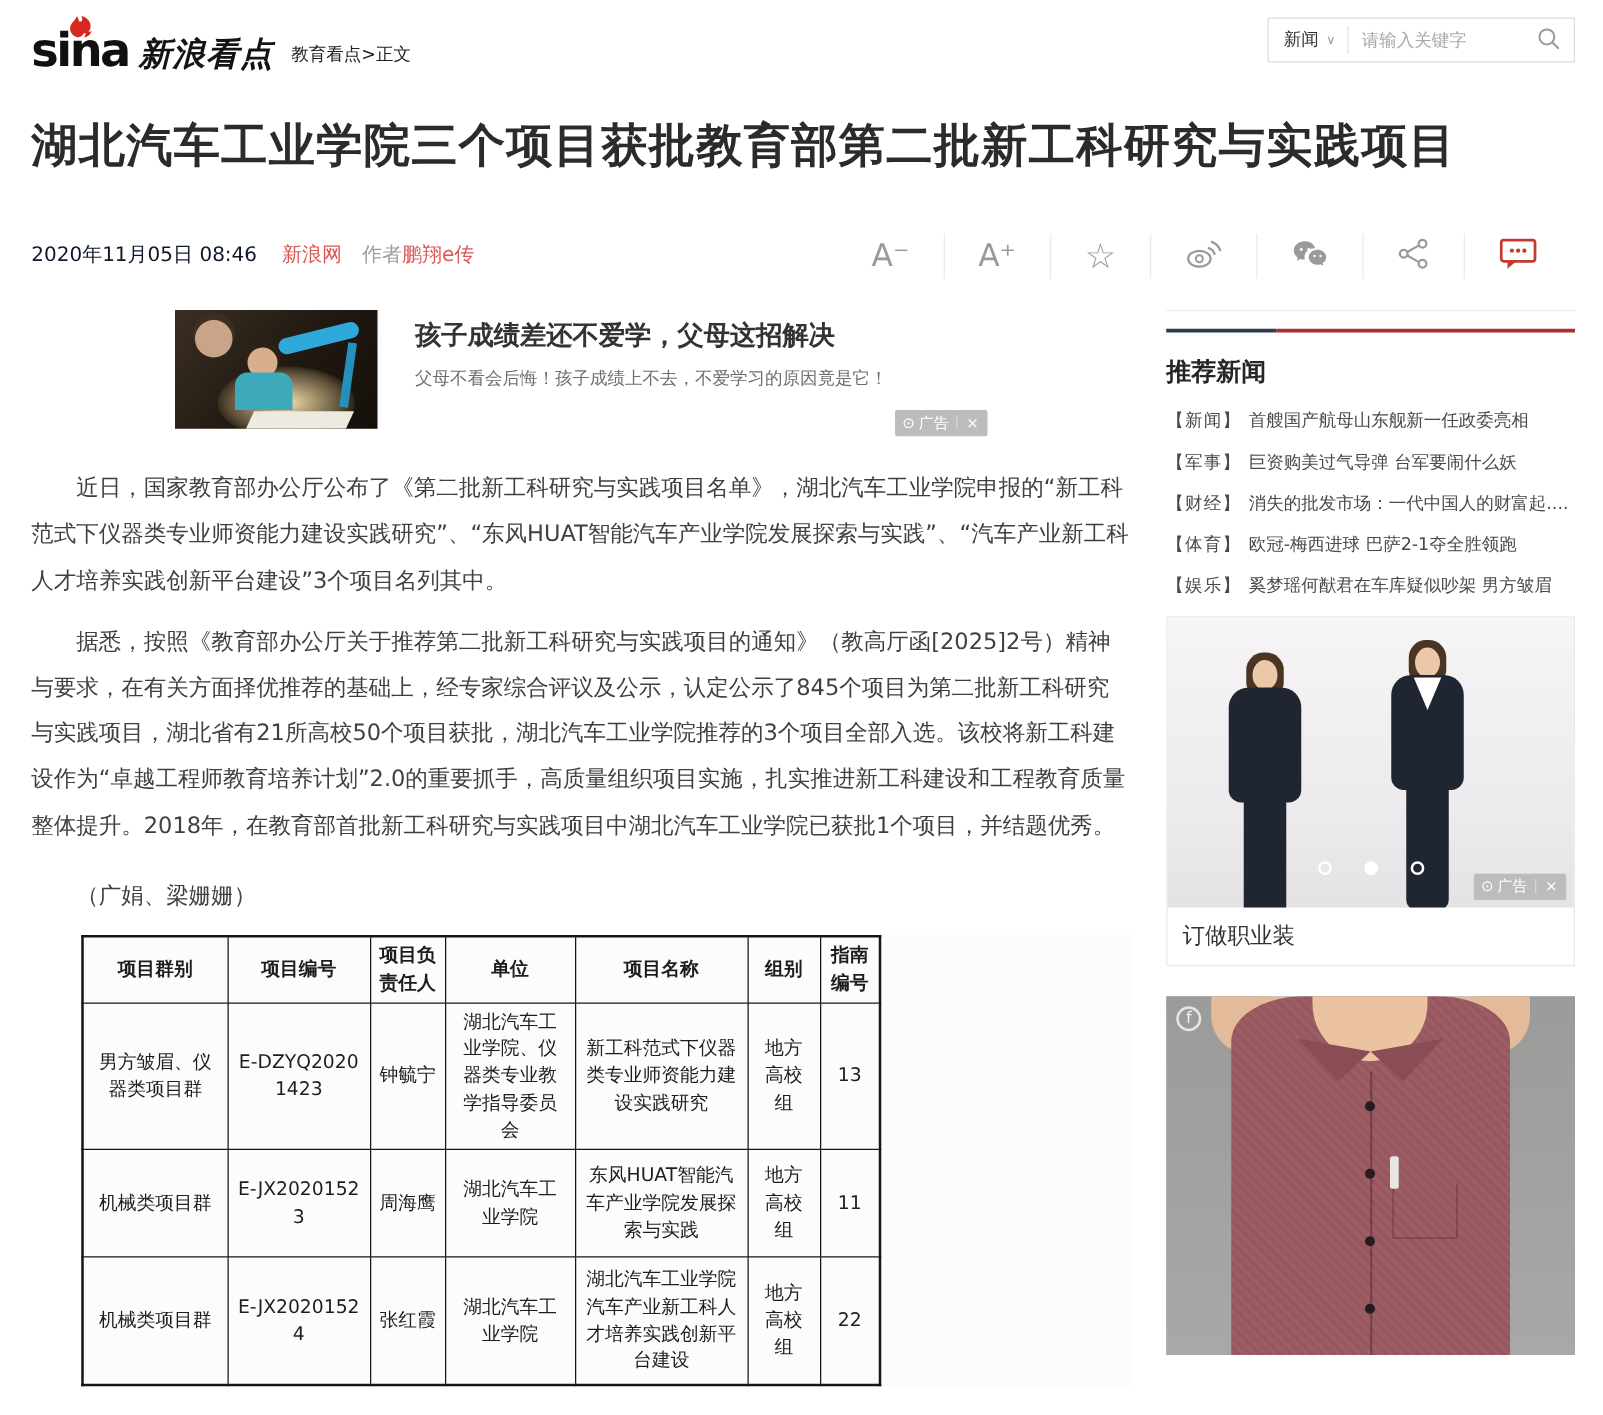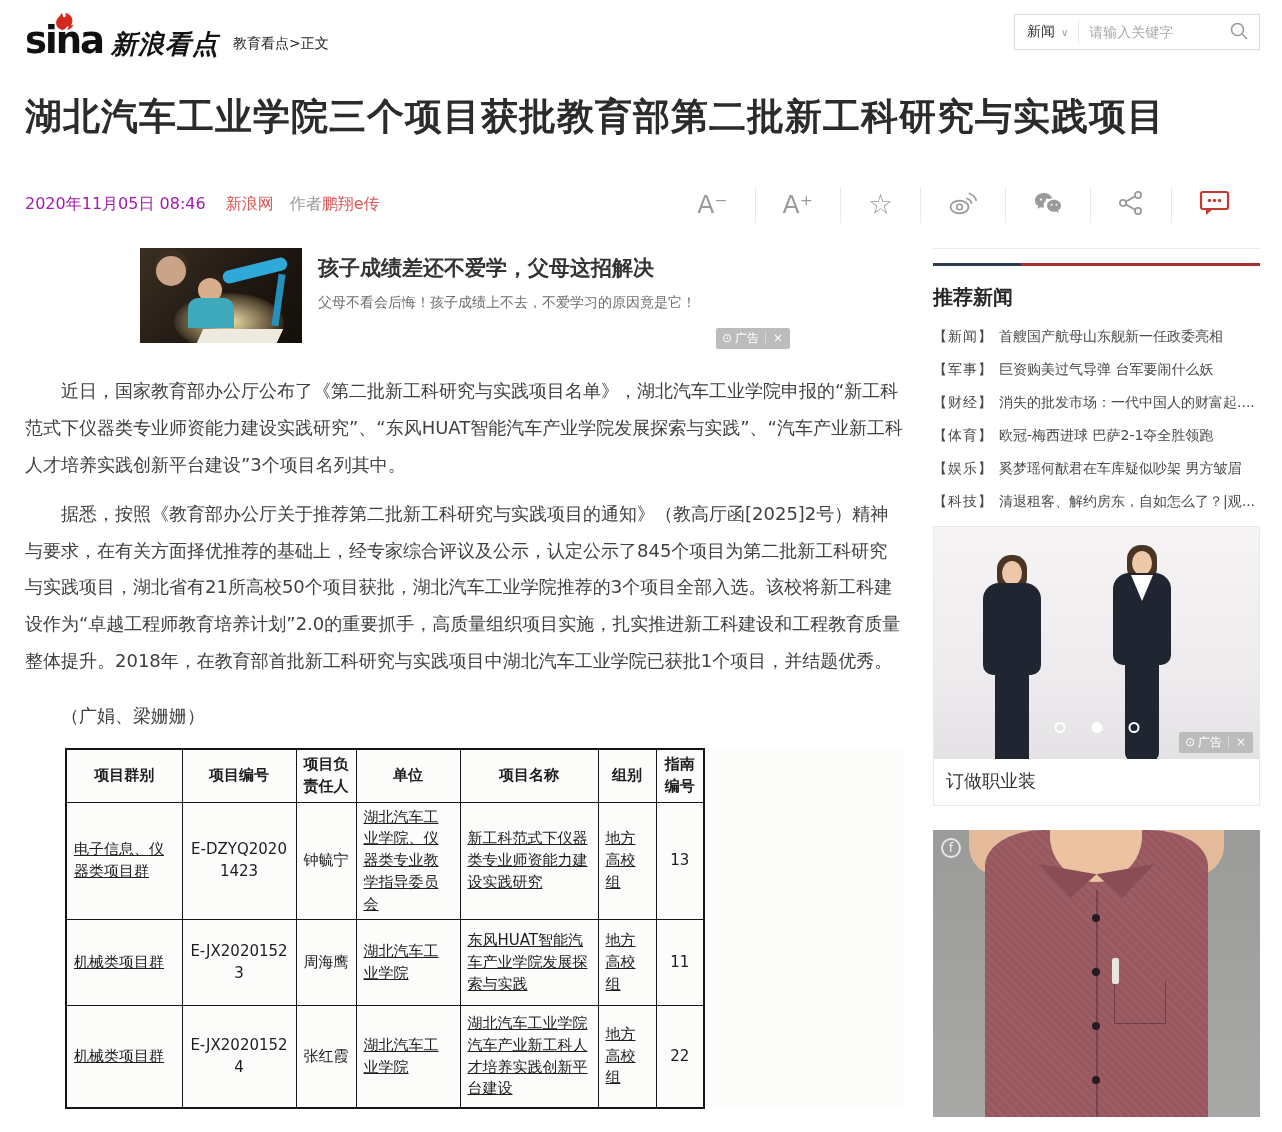--- a/index.html
+++ b/index.html
@@ -19,37 +19,37 @@
   .search-chevron { color:#9a9a9a; font-size:10px; }
   .search-sep { width:1px; height:22px; background:#e3e3e3; }
   .search-input { flex:1; border:none; outline:none; padding:0 6px 0 10px; font-size:14px; color:#333; min-width:0; }
   .search-input::placeholder { color:#a9a9a9; }
   .search-btn { padding:0 10px 0 4px; display:flex; align-items:center; cursor:pointer; background:none; border:none; }
 
   
   .title { margin:28px 25px 0; font-size:37px; font-weight:700; color:#2b2b2b; letter-spacing:1px; line-height:1.35; }
   .meta-row { margin:40px 25px 0; display:flex; justify-content:space-between; align-items:center; height:46px; }
   .meta-left { font-size:16px; color:#9c9c9c; display:flex; align-items:center; }
-  .meta-date { color:#a21caf; }
+  .meta-date { color:#0f172a; }
   .meta-source { color:#d95757; margin-left:20px; cursor:pointer; }
   .meta-author-label { margin-left:16px; }
   .meta-author { color:#d95757; cursor:pointer; }
   .toolbar { display:flex; align-items:center; }
   .tb-item { padding:0 27px; display:flex; align-items:center; color:#9a9a9a; cursor:pointer; height:36px; }
   .tb-item + .tb-item { border-left:1px solid #eaeaea; }
   .tb-a { font-size:25px; color:#9a9a9a; line-height:1; }
   .tb-star { font-size:28px; line-height:1; color:#9a9a9a; }
 
   
   .content { display:flex; margin-top:20px; padding:0 22px 0 25px; gap:28px; }
   .col-main { width:880px; flex:none; }
   .col-side { width:327px; flex:none; }
 
   
-  .adb { margin-left:115px; width:650px; position:relative; display:flex; gap:16px; }
+  .adb { margin-left:115px; width:650px; position:relative; display:flex; gap:30px; }
   .adb-img { width:162px; height:95px; flex:none; position:relative; overflow:hidden;
     background:linear-gradient(130deg,#3a2f22 0%,#201812 55%,#141009 100%); cursor:pointer; }
   .adb-glow { position:absolute; left:34px; bottom:-8px; width:110px; height:58px; border-radius:50%;
     background:radial-gradient(ellipse at center,rgba(255,236,180,.95),rgba(255,220,150,.25) 60%,transparent 75%); }
   .adb-lamp { position:absolute; right:14px; top:16px; width:66px; height:13px; background:#2fa9da; border-radius:7px; transform:rotate(-14deg); }
   .adb-lampstand { position:absolute; right:20px; top:26px; width:7px; height:52px; background:#2491bd; transform:rotate(8deg); }
   .adb-head1 { position:absolute; left:16px; top:8px; width:30px; height:30px; border-radius:50%; background:#caa488; box-shadow:0 -4px 0 2px #3c2e22; }
   .adb-head2 { position:absolute; left:58px; top:30px; width:24px; height:24px; border-radius:50%; background:#d8af8d; box-shadow:0 -4px 0 2px #2c2017; }
   .adb-shirt { position:absolute; left:48px; top:50px; width:46px; height:30px; border-radius:10px 10px 0 0; background:#3fa9bc; }
   .adb-paper { position:absolute; left:60px; bottom:0; width:80px; height:14px; background:#efeadf; transform:skewX(-25deg); }
@@ -65,21 +65,21 @@
   .para { margin:30px 0 0; font-size:18px; line-height:2.05; color:#404040; text-indent:2em; }
   .para + .para { margin-top:12px; }
   .byline { margin-top:24px; font-size:18px; color:#404040; text-indent:2em; }
 
   
   .tbl-wrap { margin:20px 0 0 40px; background:#fcfcfb; }
   table.proj { border-collapse:collapse; width:638px; table-layout:fixed; border:2px solid #161616; color:#1d1d1d; }
   table.proj th, table.proj td { border:1px solid #161616; padding:4px 7px; font-size:15px; line-height:1.45; word-break:break-all; }
   table.proj th { font-weight:700; text-align:center; height:48px; }
   tr.r1 td { height:96px; } tr.r2 td { height:86px; } tr.r3 td { height:102px; }
-  td.c { text-align:center; } td.l { text-align:left;text-decoration:underline; }
+  td.c { text-align:center; } td.l { text-align:center; }
 
   
   .side-topline { border-top:1px solid #ececec; }
   .side-divider { margin-top:14px; display:flex; height:3px; }
   .sd-navy { width:88px; background:#2e3a52; }
   .sd-red { flex:1; background:#a72f2f; }
   .rec-title { margin-top:18px; font-size:20px; font-weight:600; color:#262626; }
   .news-list { list-style:none; margin-top:17px; }
   .news-item { font-size:14px; color:#4a4a4a; margin-bottom:15px; white-space:nowrap; overflow:hidden; cursor:pointer; }
   .news-tag { letter-spacing:1px; }
@@ -261,21 +261,21 @@
             <tr>
           <th>项目群别</th>
           <th>项目编号</th>
           <th>项目负责任人</th>
           <th>单位</th>
           <th>项目名称</th>
           <th>组别</th>
           <th>指南编号</th>
         </tr>
         <tr class="r1">
-          <td class="l">电子信息、仪器类项目群</td>
+          <td class="l">男方皱眉、仪器类项目群</td>
           <td class="c">E-DZYQ20201423</td>
           <td class="c">钟毓宁</td>
           <td class="l">湖北汽车工业学院、仪器类专业教学指导委员会</td>
           <td class="l">新工科范式下仪器类专业师资能力建设实践研究</td>
           <td class="l">地方高校组</td>
           <td class="c">13</td>
         </tr>
         <tr class="r2">
           <td class="l">机械类项目群</td>
           <td class="c">E-JX20201523</td>
@@ -305,21 +305,20 @@
       <div class="sd-navy"></div>
       <div class="sd-red"></div>
     </div>
     <h2 class="rec-title">推荐新闻</h2>
     <ul class="news-list">
       <li class="news-item"><span class="news-tag">【新闻】</span><span class="news-title">首艘国产航母山东舰新一任政委亮相</span></li>
       <li class="news-item"><span class="news-tag">【军事】</span><span class="news-title">巨资购美过气导弹 台军要闹什么妖</span></li>
       <li class="news-item"><span class="news-tag">【财经】</span><span class="news-title">消失的批发市场：一代中国人的财富起....</span></li>
       <li class="news-item"><span class="news-tag">【体育】</span><span class="news-title">欧冠-梅西进球 巴萨2-1夺全胜领跑</span></li>
       <li class="news-item"><span class="news-tag">【娱乐】</span><span class="news-title">奚梦瑶何猷君在车库疑似吵架 男方皱眉</span></li>
-      <li class="news-item"><span class="news-tag">【科技】</span><span class="news-title">清退租客、解约房东，自如怎么了？|观...</span></li>
     </ul>
 
     <div class="sad1">
       <div class="sad1-img">
         <div class="fig" style="left:48px; top:28px; width:60px;">
           <div class="hair"></div>
             <div class="head"></div>
             <div class="body"></div>
             <div class="legs"></div>
         </div>

